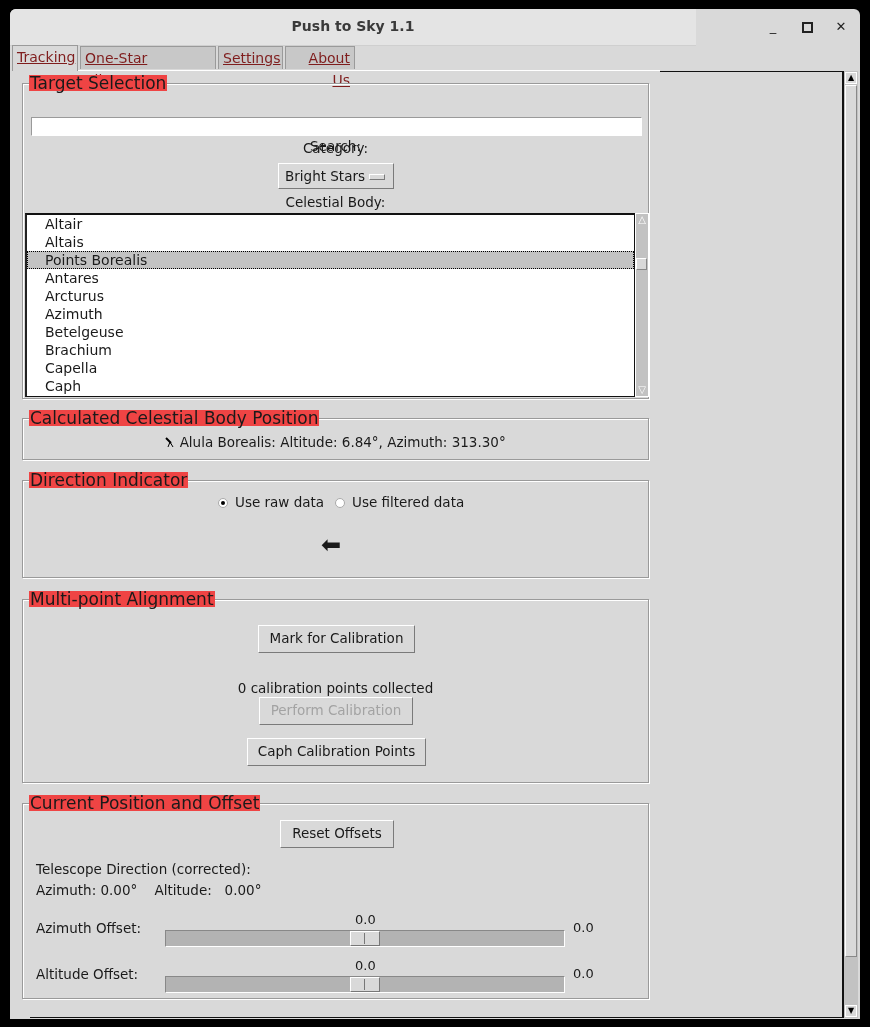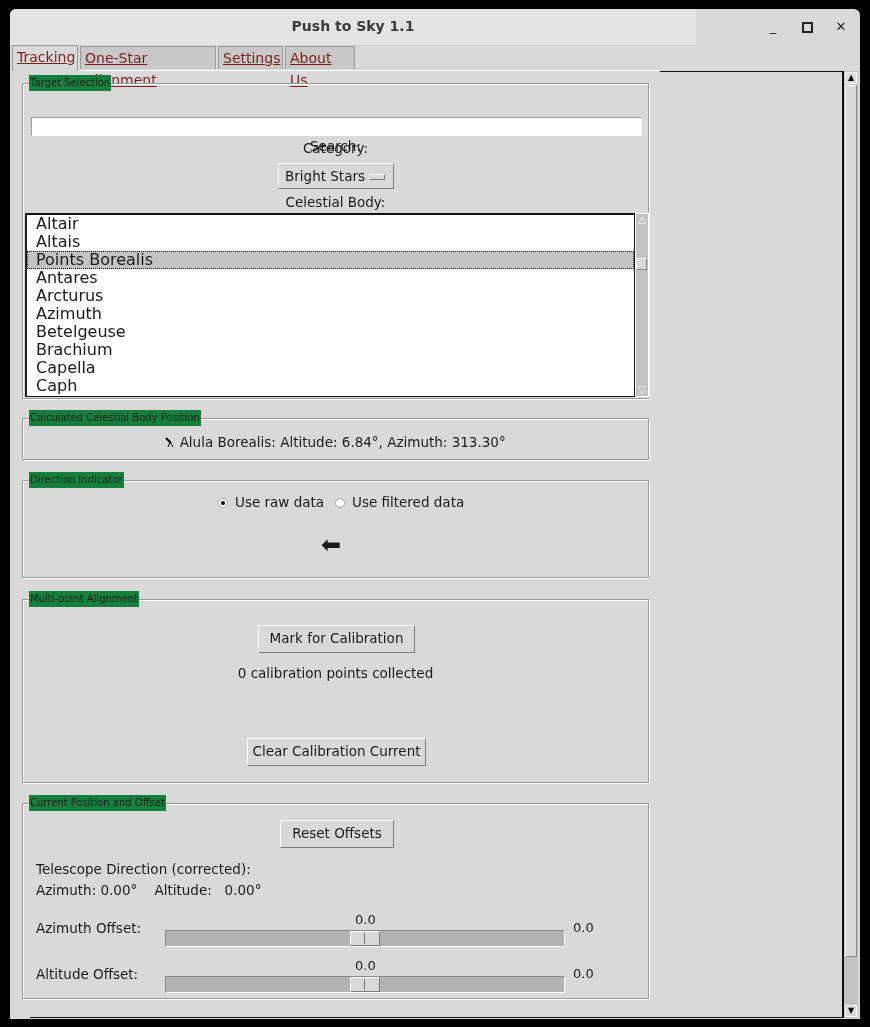--- a/index.html
+++ b/index.html
@@ -17,29 +17,29 @@
   .tab.active { background:#d9d9d9; top:0; height:26px; z-index:2; }
   .panel-border { position:absolute; left:2px; top:61px; width:648px; height:1px; background:#fff; }
   .sep-right { position:absolute; left:650px; top:62px; width:183px; height:1px; background:#111; }
   .sep-vert { position:absolute; left:832px; top:62px; width:2px; height:947px; background:#111; }
   .scrollbar { position:absolute; left:834px; top:62px; width:14px; height:947px; background:#c2c2c2; }
   .sb-arrow { position:absolute; left:1px; width:12px; height:12px; background:#d9d9d9; border:1px solid #fff; box-sizing:border-box; font-size:8px; line-height:10px; text-align:center; color:#000; }
   .sb-thumb { position:absolute; left:1px; top:14px; width:12px; height:872px; background:#d9d9d9; border:1px solid #fff; border-right-color:#888; border-bottom-color:#888; box-sizing:border-box; }
   .bottom-line { position:absolute; left:20px; top:1008px; width:813px; height:1px; background:#111; }
 
   fieldset.group { position:absolute; left:12px; margin:0; padding:0; border:1px solid #9a9a9a; box-shadow: inset 1px 1px 0 #fff, 1px 1px 0 #fff; width:627px; box-sizing:border-box; }
-  .legend { position:absolute; top:-9px; left:6px; background:#15803d; padding:0 1px; font-size:10px; line-height:16px; }
+  .legend { position:absolute; top:-9px; left:6px; background:#ef4444; padding:0 1px; font-size:17px; line-height:16px; }
   .center { position:absolute; left:0; right:0; text-align:center; }
   .search-input { position:absolute; left:8px; width:611px; height:19px; background:#fff; border:1px solid #9a9a9a; border-bottom-color:#fff; border-right-color:#fff; box-sizing:border-box; font-family:"DejaVu Sans", sans-serif; font-size:13px; padding:0 3px; outline:none; }
   .dropdown { position:absolute; left:255px; width:116px; height:26px; border:1px solid #fff; border-right-color:#7a7a7a; border-bottom-color:#7a7a7a; box-sizing:border-box; background:#d9d9d9; }
   .dropdown .val { position:absolute; left:6px; top:4px; font-size:13.5px; }
   .dropdown .ind { position:absolute; right:8px; top:10px; width:14px; height:4px; border:1px solid #fff; border-right-color:#7a7a7a; border-bottom-color:#7a7a7a; background:#d9d9d9; }
 
   .listbox { position:absolute; left:2px; width:610px; height:184px; background:#fff; border:1px solid #111; border-top:2px solid #111; border-left:2px solid #222; box-sizing:border-box; overflow:hidden; }
-  .list-item { height:18px; line-height:18px; padding-left:9px; font-size:16px; white-space:nowrap; box-sizing:border-box; }
+  .list-item { height:18px; line-height:18px; padding-left:18px; font-size:14px; white-space:nowrap; box-sizing:border-box; }
   .list-item.selected { background:#c3c3c3; outline:1px dotted #000; outline-offset:-1px; }
   .list-sb { position:absolute; left:612px; width:14px; height:184px; background:#c2c2c2; border:1px solid #fff; box-sizing:border-box; }
   .list-sb .a { position:absolute; left:0; width:12px; height:12px; color:#fff; font-size:10px; line-height:12px; text-align:center; }
   .list-sb .thumb { position:absolute; left:0; top:44px; width:11px; height:12px; background:#d9d9d9; border:1px solid #fff; border-right-color:#888; border-bottom-color:#888; box-sizing:border-box; }
 
   .btn { position:absolute; height:28px; border:1px solid #fff; border-right-color:#7a7a7a; border-bottom-color:#7a7a7a; box-sizing:border-box; background:#d9d9d9; font-size:13.5px; text-align:center; line-height:25px; color:#1a1a1a; }
   .btn.disabled { color:#a3a3a3; }
 
   .radio { position:absolute; width:10px; height:10px; border-radius:50%; background:#fff; border:1px solid #aaa; box-sizing:border-box; }
   .radio.on::after { content:""; position:absolute; left:2px; top:2px; width:4px; height:4px; border-radius:50%; background:#000; }
@@ -59,21 +59,21 @@
     <div class="wbtn" style="left:786px;">
       <span style="display:inline-block;width:7px;height:7px;border:2px solid #222;margin-top:6px;"></span>
     </div>
     <div class="wbtn" style="left:820px;">✕</div>
   </div>
 
   <div class="tabs">
     <div class="tab active" style="left:0;width:66px;">Tracking</div>
     <div class="tab" style="left:68px;width:136px;">One-Star Alignment</div>
     <div class="tab" style="left:206px;width:65px;">Settings</div>
-    <div class="tab" style="left:273px;width:70px;">About Us</div>
+    <div class="tab" style="left:273px;width:70px;text-align:right;">About Us</div>
   </div>
   <div class="panel-border"></div>
   <div class="sep-right"></div>
   <div class="sep-vert"></div>
   <div class="bottom-line"></div>
 
   <div class="scrollbar">
     <div class="sb-arrow" style="top:1px;">▲</div>
     <div class="sb-thumb"></div>
     <div class="sb-arrow" style="bottom:1px;">▼</div>
@@ -126,22 +126,23 @@
     <div class="radio on" style="left:195px;top:17px;"></div>
     <div class="text" style="left:212px;top:13px;">Use raw data</div>
     <div class="radio" style="left:312px;top:17px;"></div>
     <div class="text" style="left:329px;top:13px;">Use filtered data</div>
     <div class="text" style="left:298px;top:52px;font-size:24px;line-height:24px;">⬅</div>
   </fieldset>
 
   <fieldset class="group" style="top:590px;height:184px;">
     <div class="legend">Multi-point Alignment</div>
     <div class="btn" style="left:235px;top:25px;width:157px;">Mark for Calibration</div>
-    <div class="center" style="top:65px;">0 calibration points collected</div>
-    <div class="btn" style="left:224px;top:138px;width:179px;">Clear Calibration Current</div>
+    <div class="center" style="top:80px;">0 calibration points collected</div>
+    <div class="btn disabled" style="left:236px;top:97px;width:154px;">Perform Calibration</div>
+    <div class="btn" style="left:224px;top:138px;width:179px;">Caph Calibration Points</div>
   </fieldset>
 
   <fieldset class="group" style="top:794px;height:196px;">
     <div class="legend">Current Position and Offset</div>
     <div class="btn" style="left:257px;top:16px;width:114px;">Reset Offsets</div>
     <div class="text" style="left:13px;top:57px;">Telescope Direction (corrected):</div>
     <div class="text" style="left:13px;top:78px;white-space:pre;">Azimuth: 0.00°    Altitude:   0.00°</div>
 
     <div class="text" style="left:13px;top:116px;">Azimuth Offset:</div>
     <div class="text" style="left:332px;top:108px;font-size:13px;">0.0</div>

